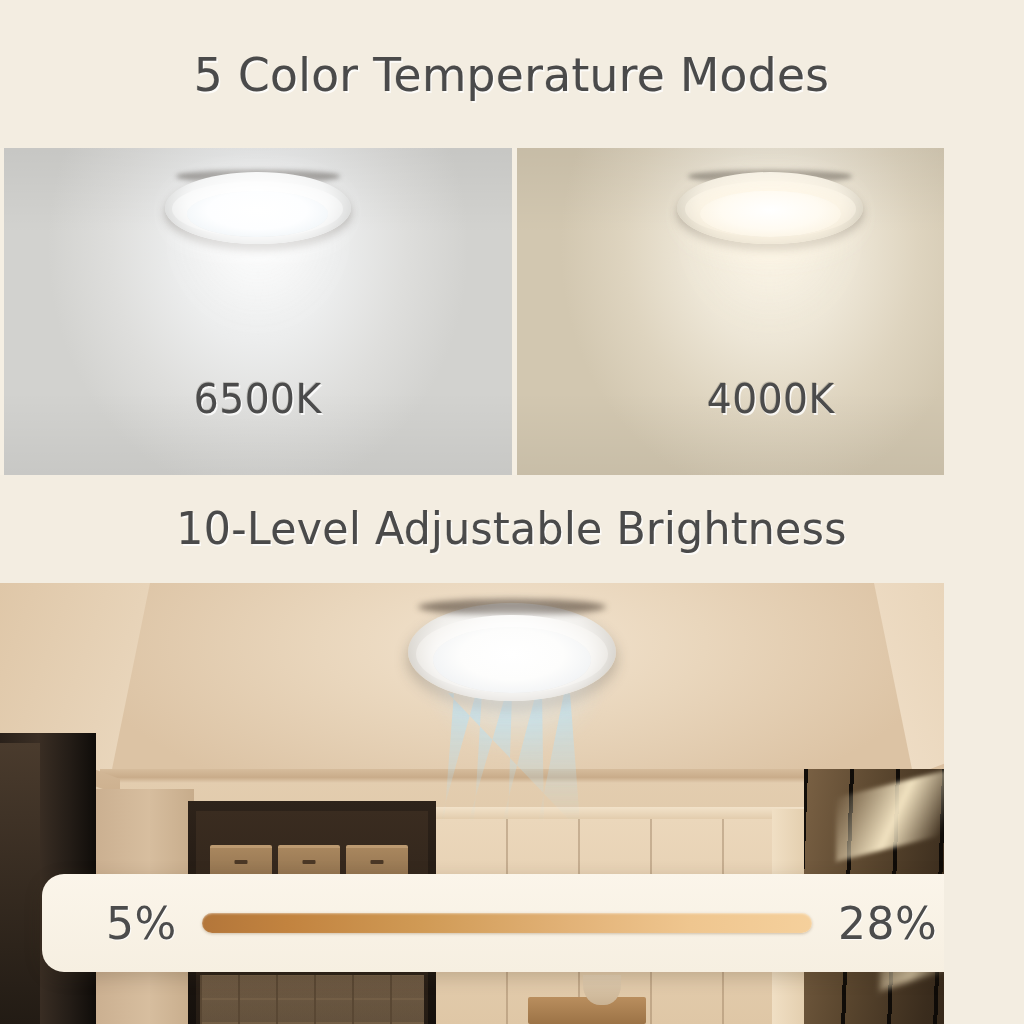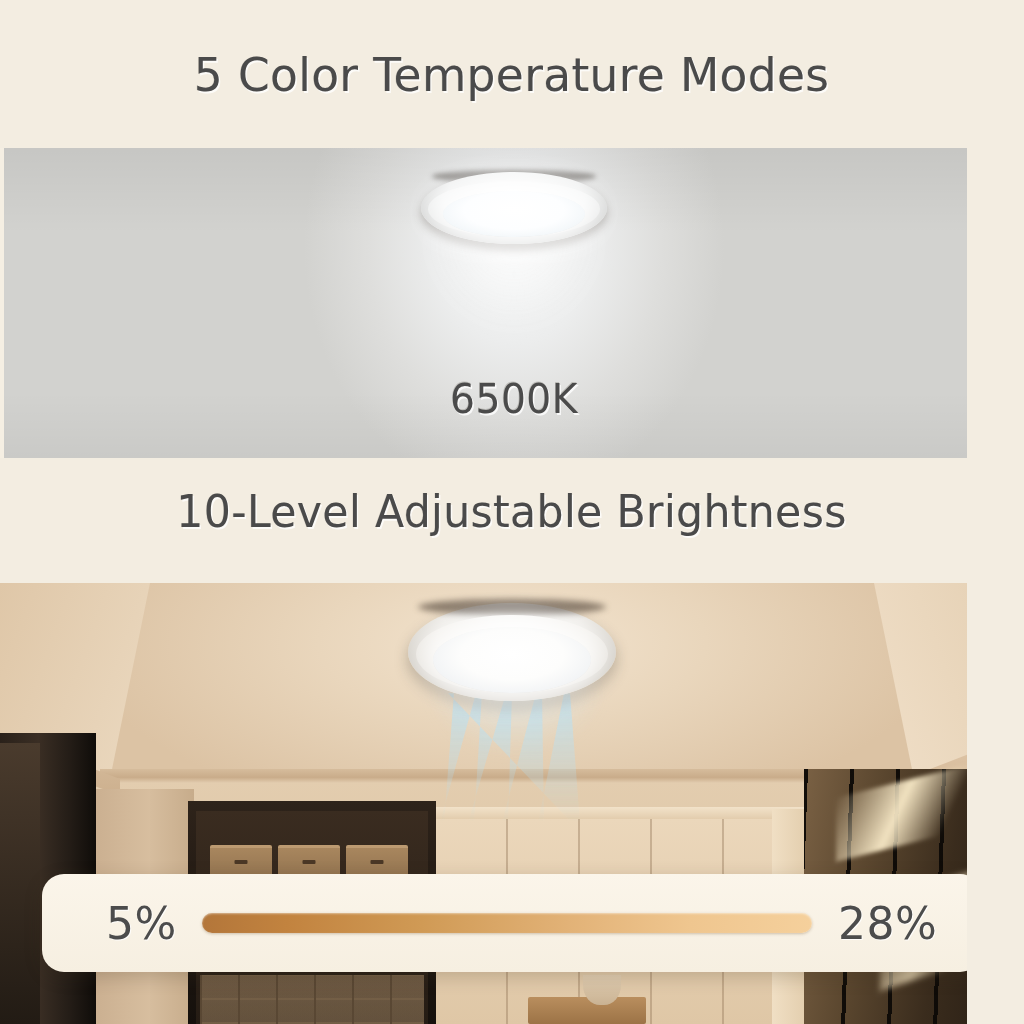--- a/index.html
+++ b/index.html
@@ -1,31 +1,31 @@
 <!DOCTYPE html>
 <html><head>
 <meta charset="utf-8">
 <style>
   html,body{margin:0;padding:0;}
   body{
     width:1024px;height:1024px;overflow:hidden;
     font-family:"DejaVu Sans","Liberation Sans",sans-serif;
     background:#F3EDE1;
   }
-  .page{position:relative;width:944px;height:1024px;overflow:hidden;padding-left:23px;}
+  .page{position:relative;width:944px;height:1024px;overflow:hidden;}
 
   
   .band{
     position:absolute;left:0;width:1024px;
     background:#F3EDE1;
     display:flex;align-items:center;justify-content:center;
     z-index:6;
   }
   #band-top{top:0;height:148px;}
-  #band-mid{top:458px;height:106px;}
+  #band-mid{top:475px;height:106px;}
 
   .band-title{
     font-size:47px;
     font-weight:400;
     color:#4A4A4A;
     letter-spacing:.3px;
     text-shadow:1.5px 1.5px 0 rgba(255,255,255,.75),
                 -0.5px -0.5px 0 rgba(120,115,105,.25);
     white-space:nowrap;
     transform:scaleX(.97);
@@ -373,20 +373,31 @@
       <div class="lamp">
         <div class="shadowline"></div>
         <div class="rim" style="background:radial-gradient(ellipse at 50% 30%,#FCFCFC 0%,#F0F1F1 50%,#D3D4D3 80%,#B4B5B3 100%);"></div>
         <div class="rim2" style="background:radial-gradient(ellipse at 50% 30%,#FFFFFF 0%,#F5F6F6 58%,#DADBDA 100%);"></div>
         <div class="lens" style="background:radial-gradient(ellipse at 50% 42%,#FFFFFF 0%,#FDFEFF 50%,#F0F5F8 82%,#E2EAEF 100%);box-shadow:0 0 30px 12px rgba(255,255,255,.9);"></div>
       </div>
       <div class="ct-label">6500K</div>
     </div>
 
 
+    <div class="ct-panel">
+      <div class="ceil" style="background:radial-gradient(ellipse 210px 250px at 50% 30%,#F6F1E5 0%,#EDE6D6 38%,#DED4BF 70%,#D2C7B0 100%);"></div>
+      <div class="cone" style="background:radial-gradient(ellipse 120px 140px at 50% 0%,rgba(255,247,230,.85) 0%,rgba(255,247,230,0) 72%);"></div>
+      <div class="lamp">
+        <div class="shadowline"></div>
+        <div class="rim" style="background:radial-gradient(ellipse at 50% 30%,#FBF8F0 0%,#EFEADE 50%,#D2CCBC 80%,#B3AD9D 100%);"></div>
+        <div class="rim2" style="background:radial-gradient(ellipse at 50% 30%,#FFFDF7 0%,#F6F1E5 58%,#DAD3C2 100%);"></div>
+        <div class="lens" style="background:radial-gradient(ellipse at 50% 42%,#FFFFFF 0%,#FFFBF2 50%,#FBF3E2 82%,#F2E6CF 100%);box-shadow:0 0 30px 12px rgba(255,246,228,.9);"></div>
+      </div>
+      <div class="ct-label">4000K</div>
+    </div>
 
 
 
   </div>
 
   <div class="band" id="band-mid">
     <div class="band-title">10-Level Adjustable Brightness</div>
   </div>
 
   <div id="room">

